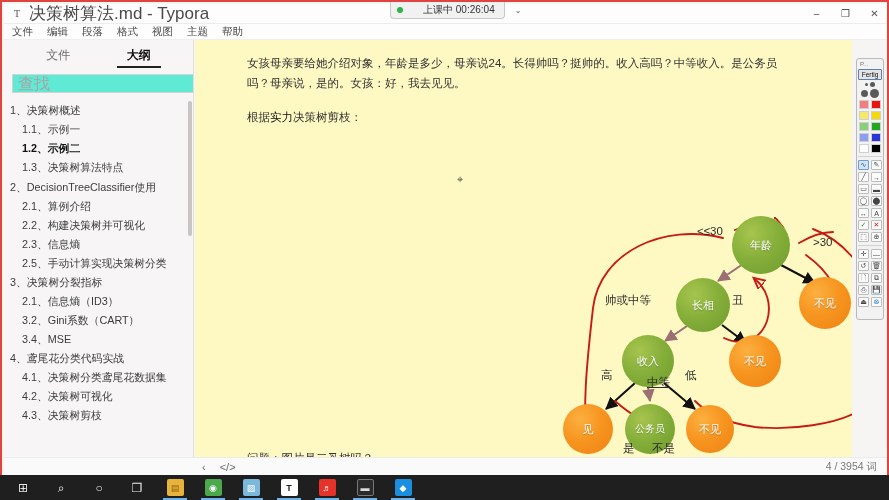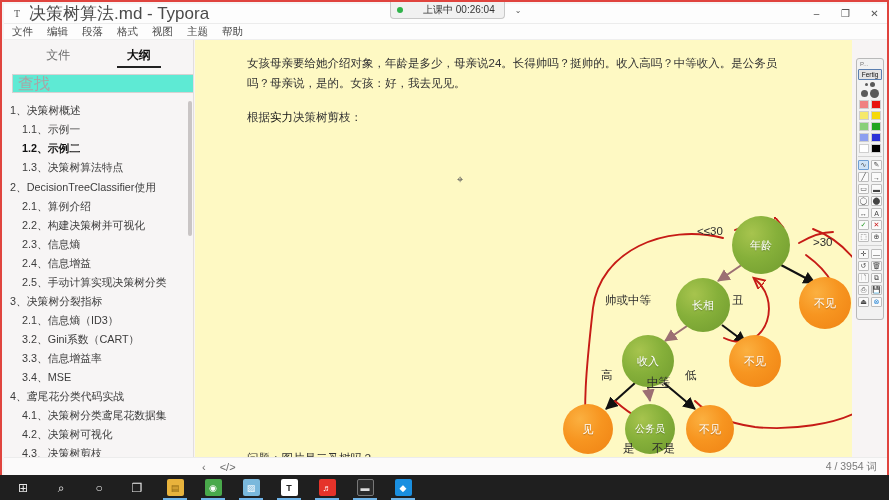--- a/index.html
+++ b/index.html
@@ -199,26 +199,24 @@
     </div>
     <div id="outline">
       <div class="ol">1、决策树概述</div>
       <div class="ol lvl1">1.1、示例一</div>
       <div class="ol lvl1 bold">1.2、示例二</div>
       <div class="ol lvl1">1.3、决策树算法特点</div>
       <div class="ol">2、DecisionTreeClassifier使用</div>
       <div class="ol lvl1">2.1、算例介绍</div>
       <div class="ol lvl1">2.2、构建决策树并可视化</div>
       <div class="ol lvl1">2.3、信息熵</div>
-      <div class="ol lvl1">2.4、信息增益</div>
       <div class="ol lvl1">2.5、手动计算实现决策树分类</div>
       <div class="ol">3、决策树分裂指标</div>
       <div class="ol lvl1">2.1、信息熵（ID3）</div>
       <div class="ol lvl1">3.2、Gini系数（CART）</div>
-      <div class="ol lvl1">3.3、信息增益率</div>
       <div class="ol lvl1">3.4、MSE</div>
       <div class="ol">4、鸢尾花分类代码实战</div>
       <div class="ol lvl1">4.1、决策树分类鸢尾花数据集</div>
       <div class="ol lvl1">4.2、决策树可视化</div>
       <div class="ol lvl1">4.3、决策树剪枝</div>
 
       <div id="side-scroll"></div>
     </div>
   </div>
 

